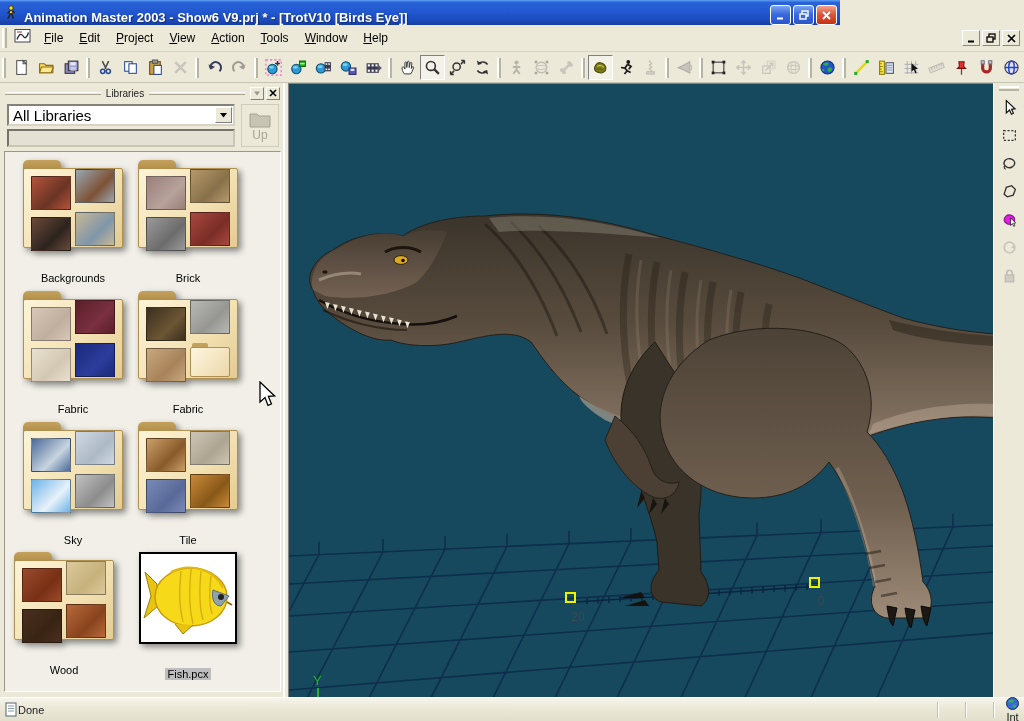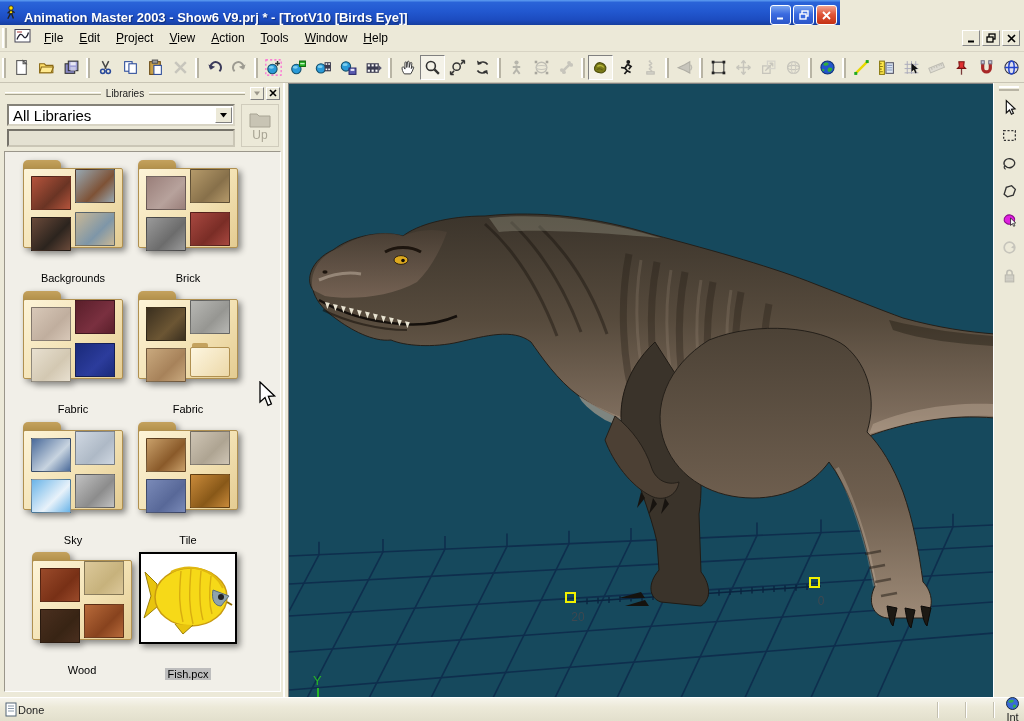--- a/index.html
+++ b/index.html
@@ -537,21 +537,21 @@
             <div class="swatch" style="left:52px;top:52px;background:linear-gradient(135deg,#c2c2c2 0%,#8c8c8c 60%,#c2c2c2 100%)"></div>
           </div><br><span class="lib-label">Sky</span></div>
         <div class="lib-cell" style="left: 125px; top: 270px;"><div class="folder">
             <div class="tab"></div>
             <div class="bodyf"></div>
             <div class="swatch" style="left:8px;top:16px;background:linear-gradient(135deg,#c9a06a 0%,#8a5a2a 60%,#c9a06a 100%)"></div>
             <div class="swatch" style="left:52px;top:9px;background:linear-gradient(135deg,#cfc5b5 0%,#aea492 60%,#cfc5b5 100%)"></div>
             <div class="swatch" style="left:8px;top:57px;background:linear-gradient(135deg,#7a8ab8 0%,#586898 60%,#7a8ab8 100%)"></div>
             <div class="swatch" style="left:52px;top:52px;background:linear-gradient(135deg,#c98a3a 0%,#885818 60%,#c98a3a 100%)"></div>
           </div><br><span class="lib-label">Tile</span></div>
-        <div class="lib-cell" style="left: 19px; top: 400px; text-decoration: underline;"><div class="folder">
+        <div class="lib-cell" style="left: 1px; top: 400px; text-decoration: underline;"><div class="folder">
             <div class="tab"></div>
             <div class="bodyf"></div>
             <div class="swatch" style="left:8px;top:16px;background:linear-gradient(135deg,#9a4a2a 0%,#783016 60%,#9a4a2a 100%)"></div>
             <div class="swatch" style="left:52px;top:9px;background:linear-gradient(135deg,#dcc89a 0%,#c7b27c 60%,#dcc89a 100%)"></div>
             <div class="swatch" style="left:8px;top:57px;background:linear-gradient(135deg,#4a2f1f 0%,#382414 60%,#4a2f1f 100%)"></div>
             <div class="swatch" style="left:52px;top:52px;background:linear-gradient(135deg,#b86a3a 0%,#88431e 60%,#b86a3a 100%)"></div>
           </div><br><span class="lib-label">Wood</span></div>
         <div class="lib-cell" style="left: 125px; top: 400px;"><div class="fish-tile"><svg width="94" height="88" viewBox="0 0 94 88">
               <path d="M16 30 L4 18 L10 42 L3 64 L17 52 Z" fill="#e8c40e" stroke="#9a7e06"></path>
               <ellipse cx="50" cy="43" rx="36" ry="29" fill="#f6d918" stroke="#c89a10" stroke-width="1.5"></ellipse>

